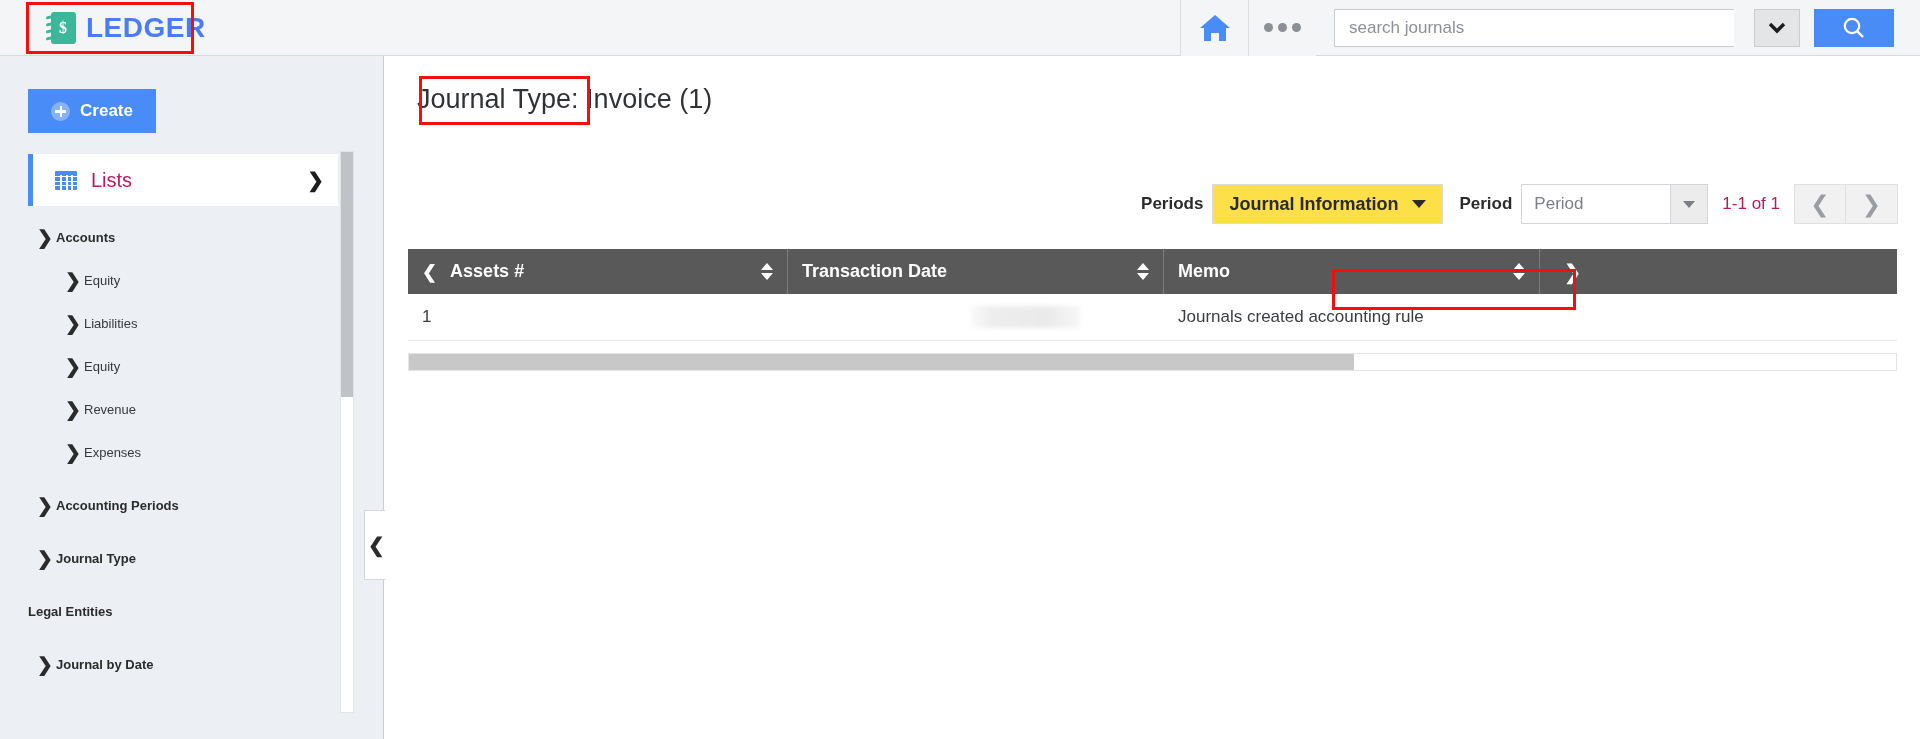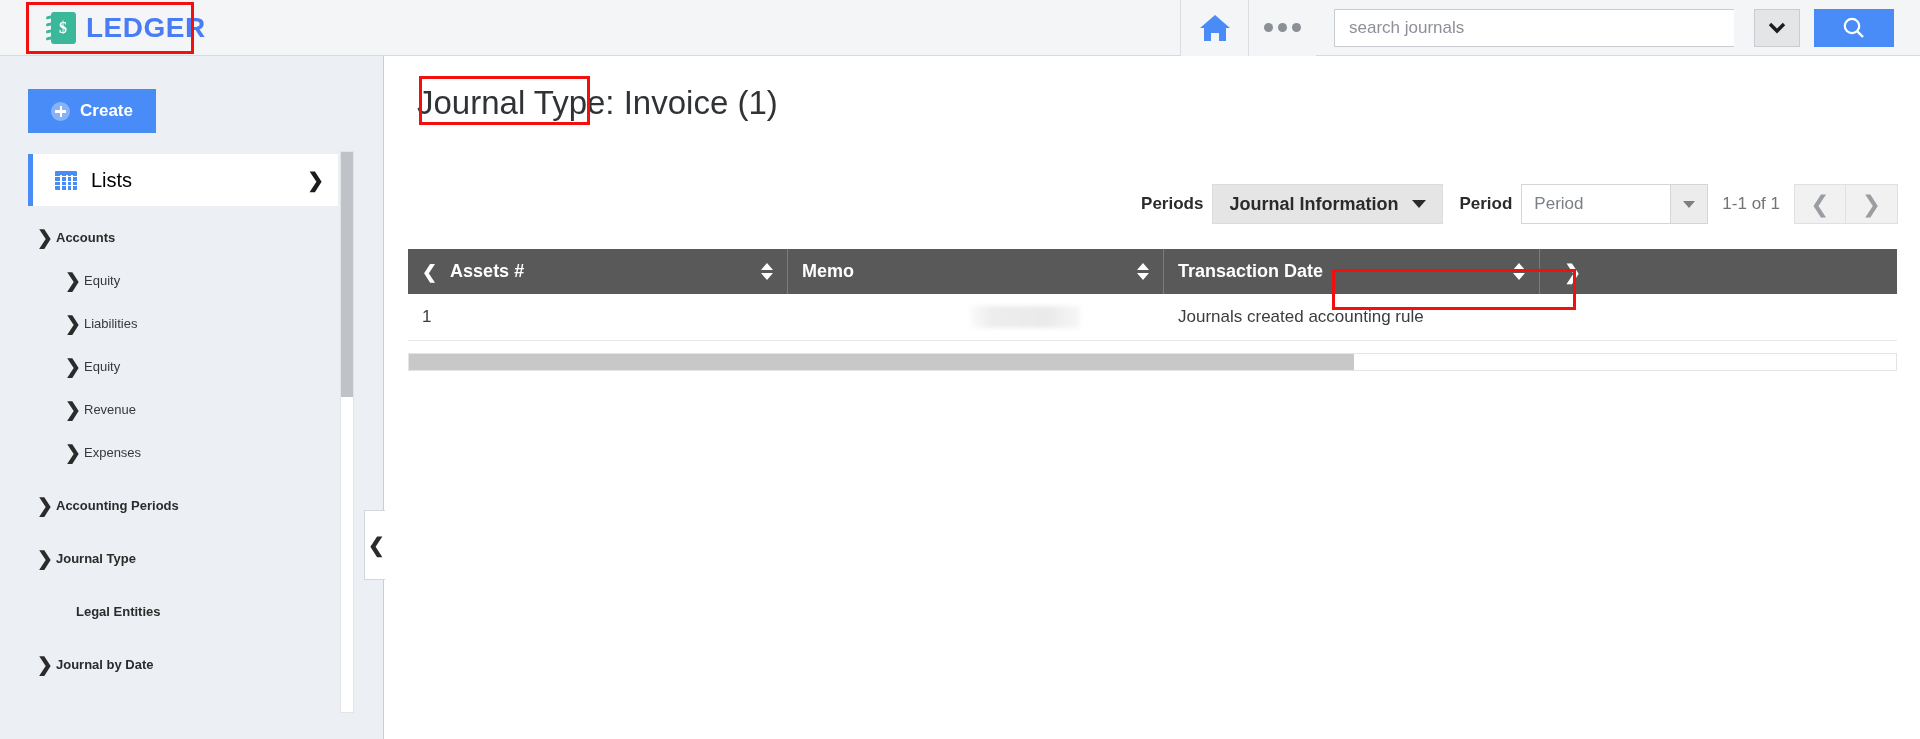--- a/index.html
+++ b/index.html
@@ -110,37 +110,37 @@
     border-radius: 1px;
   }
   .grid-icon::before {
     content: ""; position: absolute; left: 0; top: 5px; width: 22px; height: 1.5px;
     background: #fff; box-shadow: 0 5px 0 #fff, 0 9px 0 #fff;
   }
   .grid-icon::after {
     content: ""; position: absolute; left: 5px; top: 4px; width: 1.5px; height: 15px;
     background: #fff; box-shadow: 6px 0 0 #fff, 11px 0 0 #fff;
   }
-  .lists-label { color: #000000; font-size: 20px; margin-left: 14px; }
+  .lists-label { color: #be185d; font-size: 20px; margin-left: 14px; }
   .lists-chev { margin-left: auto; color: #1c1c1c; font-size: 20px; font-weight: bold; }
 
   .nav { margin-top: 10px; }
   .nav-item {
     display: flex; align-items: center; height: 43px; cursor: pointer; user-select: none;
   }
   .nav-item .chev {
     width: 22px; text-align: center; font-size: 19px; font-weight: bold; color: #2b2b2b;
     flex: 0 0 auto;
   }
   .nav-label { font-size: 13px; color: #2b2b2b; }
   .lvl0 { padding-left: 34px; }
   .lvl0 .nav-label { font-weight: bold; }
   .lvl1 { padding-left: 62px; }
   .lvl1 .nav-label { font-weight: normal; color: #35393d; }
-  .lvl0.plain { padding-left: 76px; }
+  .lvl0.plain { padding-left: 28px; }
   .lvl0.plain .nav-label { font-weight: bold; }
   .spacer-sm { height: 10px; }
 
   
   .sb-track {
     position: absolute; left: 340px; top: 95px; width: 14px; height: 562px;
     background: #ffffff; border: 1px solid #e2e4e7;
   }
   .sb-thumb {
     position: absolute; left: 0; top: 0; width: 12px; height: 245px;
@@ -152,35 +152,35 @@
     display: flex; align-items: center; justify-content: center;
     font-size: 20px; font-weight: bold; color: #2b2b2b; cursor: pointer;
   }
 
   
   .main {
     position: absolute; left: 385px; top: 56px; width: 1535px; height: 683px;
     background: #ffffff;
   }
   .page-title {
-    margin: 28px 0 0 32px; font-size: 33px; color: #303336; position: relative;
+    margin: 28px 0 0 32px; font-size: 27px; color: #303336; position: relative;
     display: inline-block;
   }
   .annot-title {
     position: absolute; left: 419px; top: 76px;
     width: 171px; height: 49px; border: 3px solid #f40f0f; pointer-events: none;
   }
 
   .toolbar {
     position: absolute; right: 22px; top: 128px;
     display: flex; align-items: center; gap: 0;
   }
   .tb-label { font-size: 17px; font-weight: bold; color: #2b2b2b; margin-right: 9px; }
   .display-select {
-    height: 40px; background: #e5e5e5; border: 1px solid #dcdcdc;
+    height: 40px; background: #fde047; border: 1px solid #dcdcdc;
     display: flex; align-items: center; padding: 0 16px; gap: 14px; cursor: pointer;
     font-size: 18px; font-weight: bold; color: #2b2b2b;
   }
   .caret-dn {
     width: 0; height: 0; border-left: 7px solid transparent; border-right: 7px solid transparent;
     border-top: 8px solid #2b2b2b;
   }
   .period-wrap { display: flex; align-items: stretch; height: 40px; margin-right: 14px; }
   .period-input {
     width: 149px; height: 40px; border: 1px solid #d3d5d8; border-right: none;
@@ -189,21 +189,21 @@
   }
   .period-input::placeholder { color: #7c8086; }
   .period-drop {
     width: 38px; height: 40px; background: #ececec; border: 1px solid #d3d5d8;
     display: flex; align-items: center; justify-content: center; cursor: pointer;
   }
   .caret-sm {
     width: 0; height: 0; border-left: 6px solid transparent; border-right: 6px solid transparent;
     border-top: 7px solid #7b7e83;
   }
-  .pager-count { font-size: 17px; color: #737373; margin: 0 14px 0 0; }
+  .pager-count { font-size: 17px; color: #be185d; margin: 0 14px 0 0; }
   .pager-btn {
     width: 52px; height: 40px; background: #f1f1f1; border: 1px solid #e0e0e0;
     display: flex; align-items: center; justify-content: center; cursor: pointer;
     color: #9a9da1; font-size: 23px;
   }
   .pager-btn + .pager-btn { border-left: none; }
 
   
   .table {
     position: absolute; left: 23px; top: 193px; width: 1489px;
@@ -416,34 +416,34 @@
   <div class="table">
     <div class="thead">
       <div class="th th-journal">
         <span class="hchev">❮</span>
         <span>Assets #</span>
         <span class="sort">
             <i class="up"></i>
             <i class="dn"></i>
           </span>
       </div>
+      <div class="th th-date">
+        <span>Transaction Date</span>
+        <span class="sort">
+            <i class="up"></i>
+            <i class="dn"></i>
+          </span>
+      </div>
       <div class="th th-memo">
         <span>Memo</span>
         <span class="sort">
             <i class="up"></i>
             <i class="dn"></i>
           </span>
       </div>
-      <div class="th th-date">
-        <span>Transaction Date</span>
-        <span class="sort">
-            <i class="up"></i>
-            <i class="dn"></i>
-          </span>
-      </div>
       <div class="th th-end">
         <span>❯</span>
       </div>
     </div>
 
     <div class="trow">
       <div class="td td-journal">1</div>
       <div class="td td-date">
         <span class="redacted"></span>
       </div>

